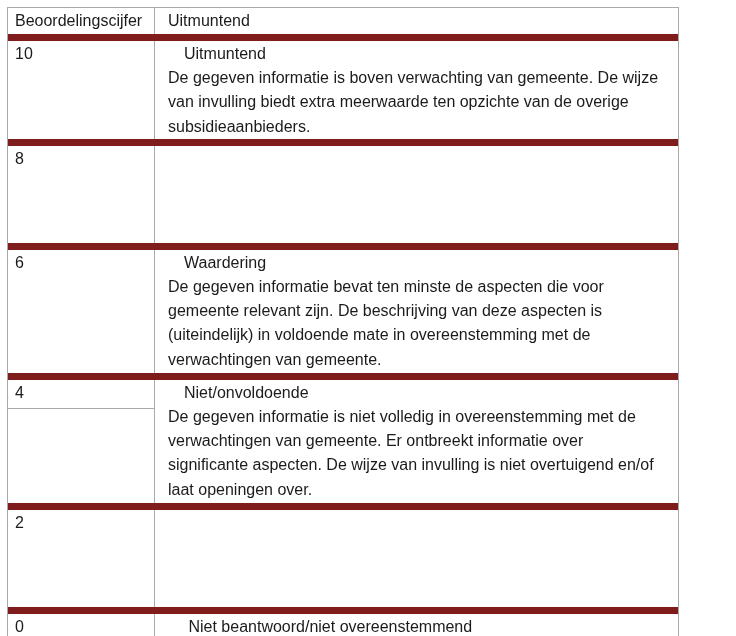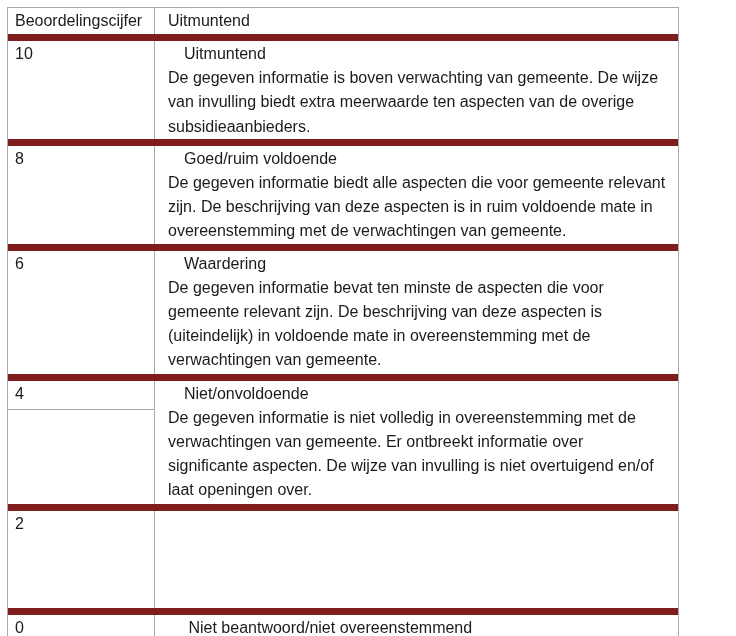--- a/index.html
+++ b/index.html
@@ -71,33 +71,27 @@
   <div class="trow header-row">
     <div class="cell-score">Beoordelingscijfer</div>
     <div class="cell-rating">Uitmuntend</div>
   </div>
 
   <div class="trow row-h97">
     <div class="cell-score">10</div>
     <div class="cell-rating">
       <div class="rating-title">Uitmuntend</div>
       <div class="rating-description">De gegeven informatie is boven verwachting van gemeente. De wijze
-van invulling biedt extra meerwaarde ten aspecten van de overige
+van invulling biedt extra meerwaarde ten opzichte van de overige
 subsidieaanbieders.</div>
     </div>
   </div>
 
   <div class="trow row-h98">
     <div class="cell-score">8</div>
-    <div class="cell-rating">
-      <div class="rating-title">Goed/ruim voldoende</div>
-      <div class="rating-description">De gegeven informatie biedt alle aspecten die voor gemeente relevant
-zijn. De beschrijving van deze aspecten is in ruim voldoende mate in
-overeenstemming met de verwachtingen van gemeente.</div>
-    </div>
   </div>
 
   <div class="trow row-h124">
     <div class="cell-score">6</div>
     <div class="cell-rating">
       <div class="rating-title">Waardering</div>
       <div class="rating-description">De gegeven informatie bevat ten minste de aspecten die voor
 gemeente relevant zijn. De beschrijving van deze aspecten is
 (uiteindelijk) in voldoende mate in overeenstemming met de
 verwachtingen van gemeente.</div>

